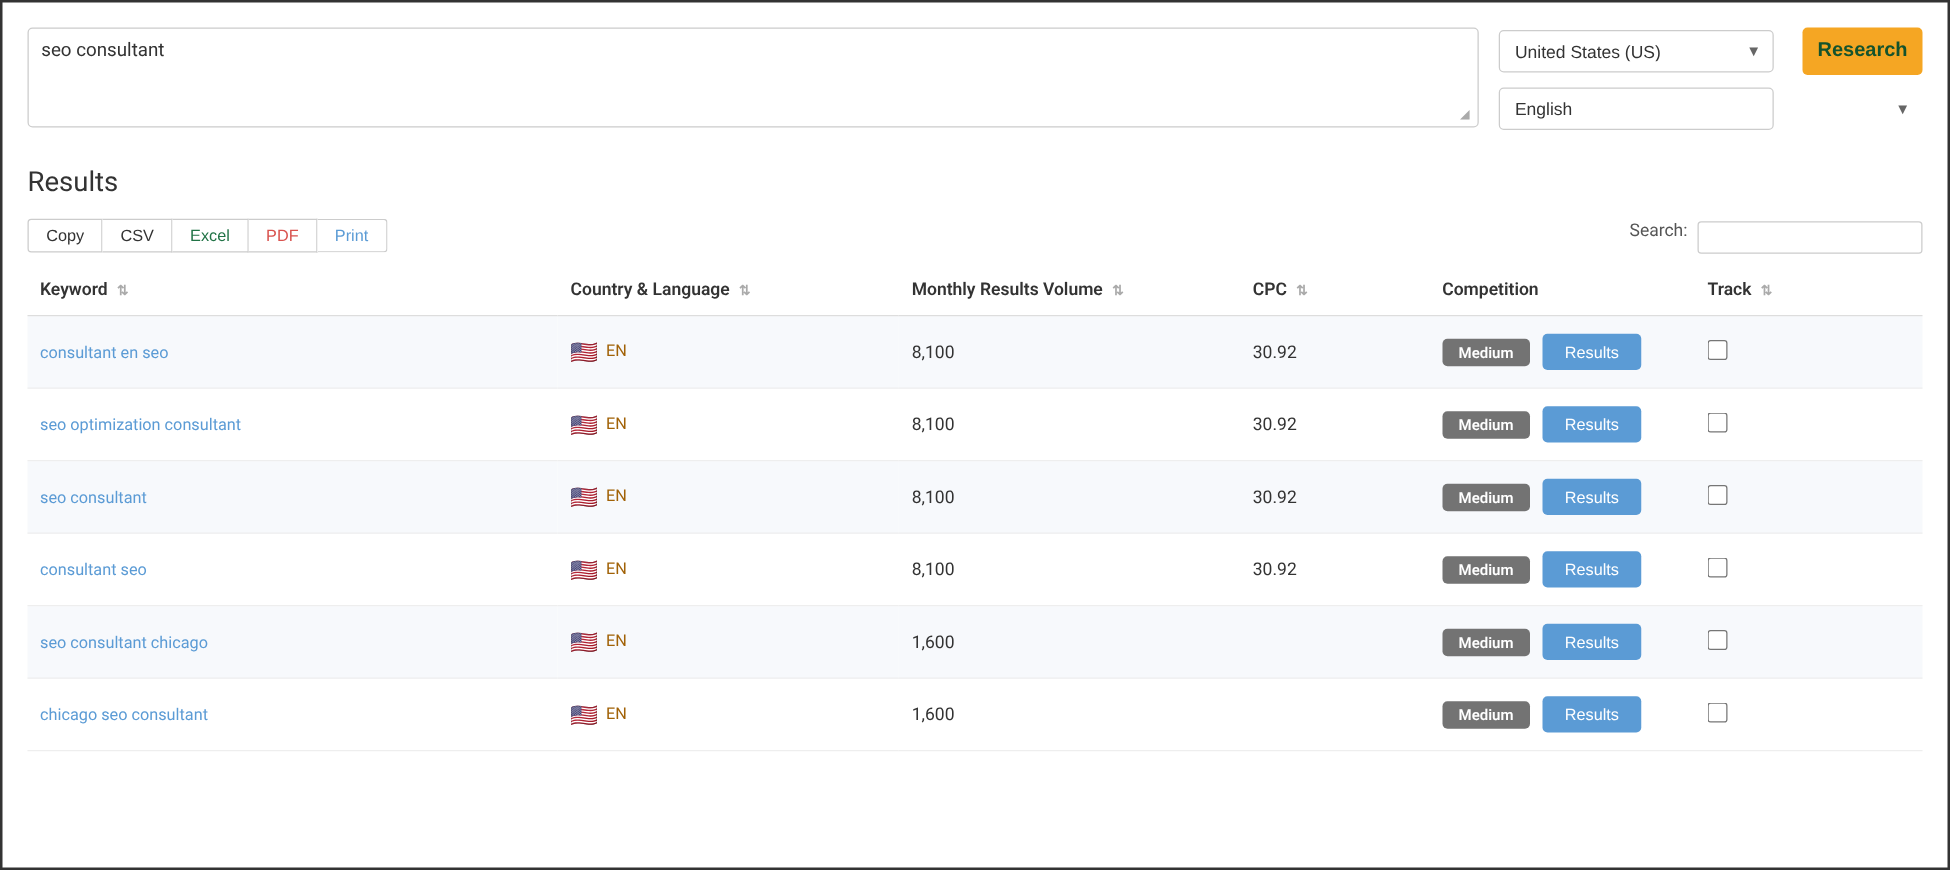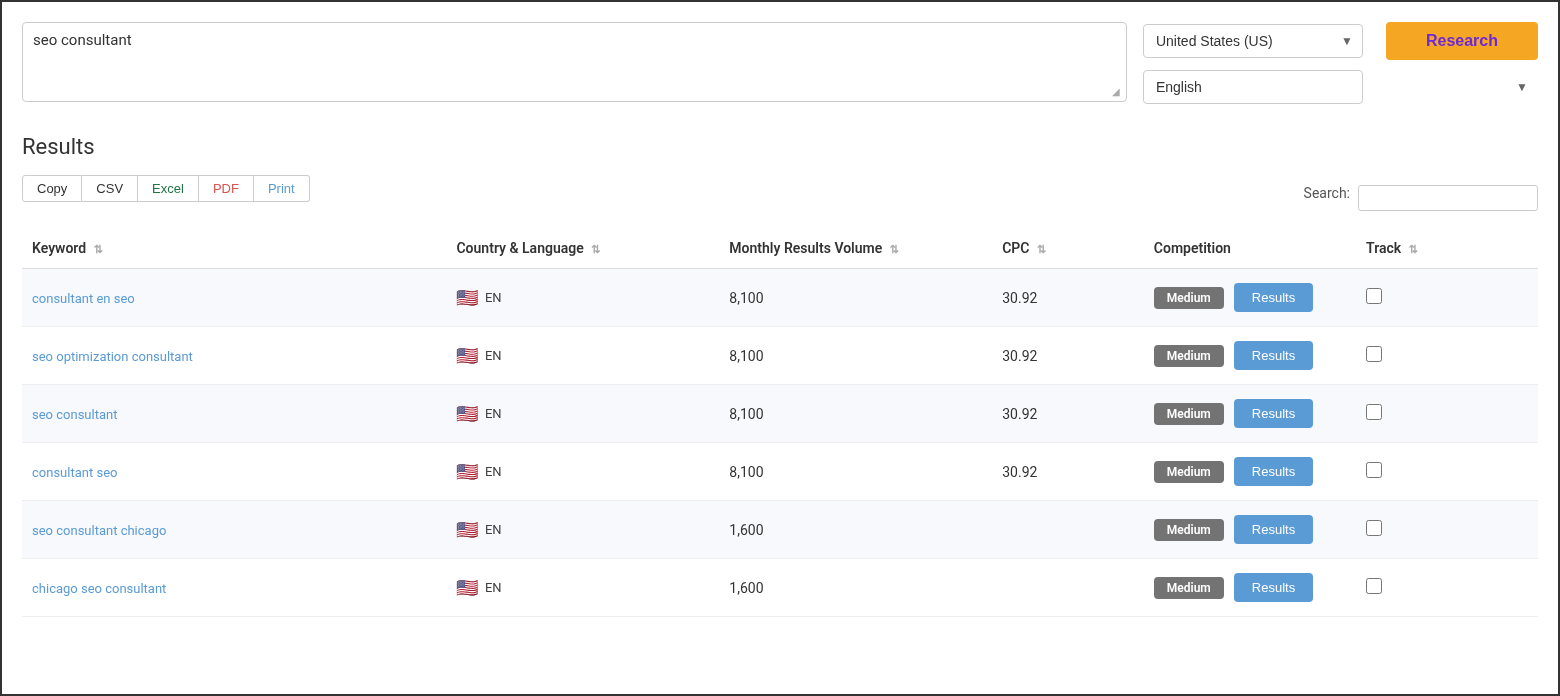--- a/index.html
+++ b/index.html
@@ -77,40 +77,40 @@
       position: absolute;
       right: 10px;
       top: 50%;
       transform: translateY(-50%);
       pointer-events: none;
       color: #666;
       font-size: 12px;
     }
     .research-btn {
       background: #f5a623;
-      color: #6d28d9;
+      color: #14532d;
       border: none;
       border-radius: 4px;
-      padding: 10px 40px;
+      padding: 10px 12px;
       font-size: 16px;
       font-weight: 600;
       cursor: pointer;
       align-self: flex-start;
     }
     .results-section { margin-top: 10px; }
     .results-title {
       font-size: 22px;
       font-weight: 400;
       margin-bottom: 16px;
       color: #333;
     }
     .export-buttons {
       display: flex;
       gap: 0;
-      margin-bottom: 18px;
+      margin-bottom: 2px;
       align-items: center;
     }
     .export-btn {
       border: 1px solid #ccc;
       background: #fff;
       padding: 5px 14px;
       font-size: 13px;
       cursor: pointer;
       color: #333;
     }
@@ -176,21 +176,21 @@
       text-align: right;
     }
     .flag-wrap {
       display: flex;
       align-items: center;
       gap: 6px;
     }
     .flag {
       font-size: 18px;
     }
-    .lang-code { color: #404040; font-size: 13px; }
+    .lang-code { color: #a16207; font-size: 13px; }
     .badge-medium {
       background: #737373;
       color: #fff;
       border-radius: 4px;
       padding: 4px 10px;
       font-size: 12px;
       font-weight: 600;
       display: inline-block;
       min-width: 70px;
       text-align: center;

